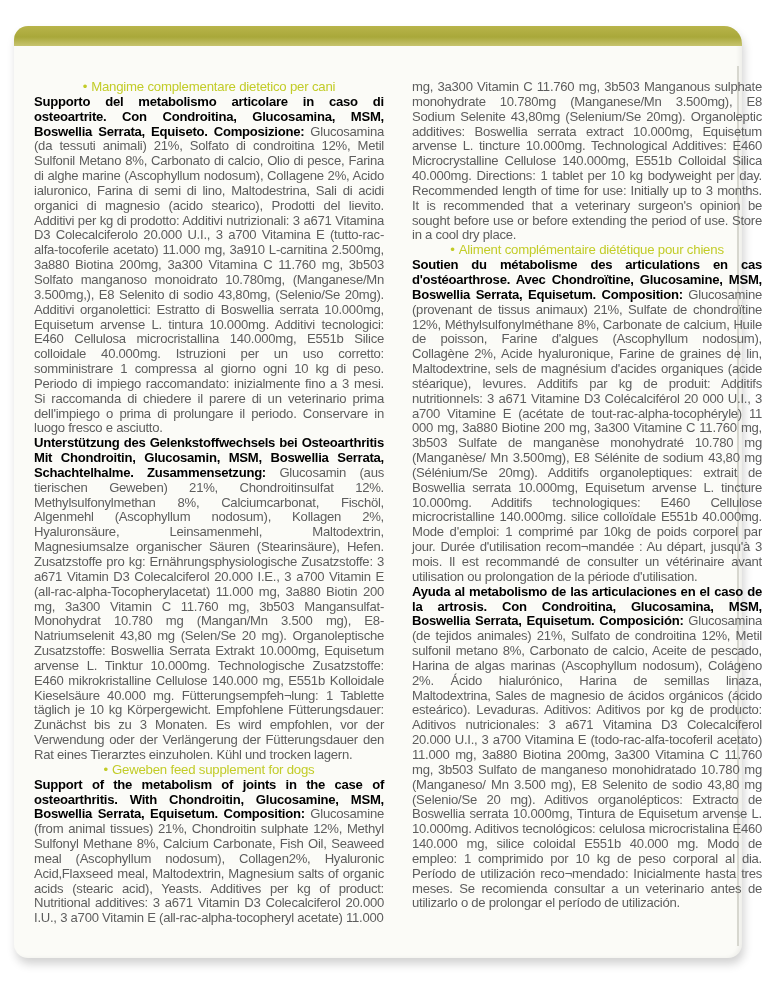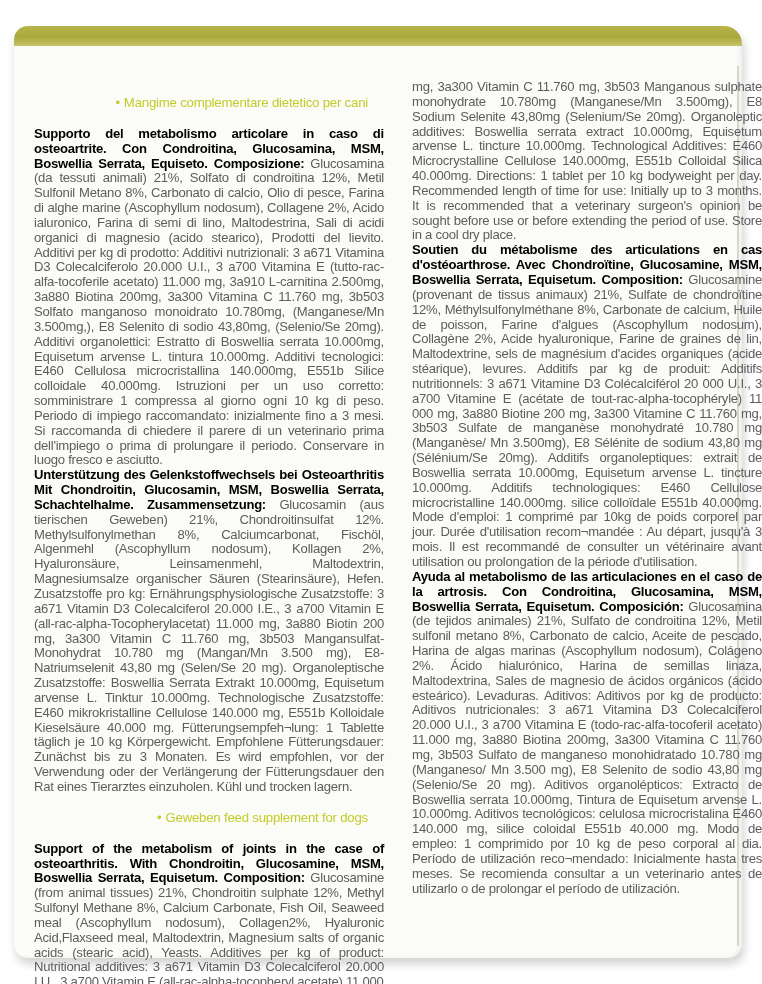--- a/index.html
+++ b/index.html
@@ -5,21 +5,21 @@
   html, body { margin:0; padding:0; }
   body { width:762px; height:984px; background:#ffffff; position:relative; overflow:hidden; font-family:"Liberation Sans", sans-serif; }
   .box { position:absolute; left:14px; top:26px; width:728px; height:932px; background:#fbfbf7; border-radius:14px 18px 14px 14px;
          box-shadow: 2px 6px 10px rgba(0,0,0,0.18), inset -3px 0 4px rgba(0,0,0,0.05); }
   .band { position:absolute; left:0; top:0; width:100%; height:20px; border-radius:14px 18px 0 0;
           background:linear-gradient(180deg,#b8b44a 0%, #a9a83a 55%, #c7c46f 100%); }
   .edge { position:absolute; right:3px; top:40px; width:2px; height:880px; background:#d7d7cf; }
   .col { position:absolute; top:54px; width:350px; font-size:13.1px; line-height:14.85px; color:#5d5d5d; text-align:justify; letter-spacing:-0.25px; }
   .col.left { left:20px; }
   .col.right { left:398px; }
-  .heading { color:#c2cc28; font-size:13.2px; margin:16px; text-align:right; letter-spacing:-0.2px; }
+  .heading { color:#c2cc28; font-size:13.2px; margin:0; text-align:center; letter-spacing:-0.2px; }
   .heading .bullet { margin-right:4px; }
   .bold { color:#000000; font-weight:bold; }
   p { margin:0; }
 </style>
 </head>
 <body>
 
 <div class="box">
   <div class="band"></div>
   <div class="edge"></div>
@@ -30,17 +30,18 @@
 
     <p><span class="bold">Unterstützung des Gelenkstoffwechsels bei Osteoarthritis Mit Chondroitin, Glucosamin, MSM, Boswellia Serrata, Schachtelhalme. Zusammensetzung:</span><span> Glucosamin (aus tierischen Geweben) 21%, Chondroitinsulfat 12%. Methylsulfonylmethan 8%, Calciumcarbonat, Fischöl, Algenmehl (Ascophyllum nodosum), Kollagen 2%, Hyaluronsäure, Leinsamenmehl, Maltodextrin, Magnesiumsalze organischer Säuren (Stearinsäure), Hefen. Zusatzstoffe pro kg: Ernährungsphysiologische Zusatzstoffe: 3 a671 Vitamin D3 Colecalciferol 20.000 I.E., 3 a700 Vitamin E (all-rac-alpha-Tocopherylacetat) 11.000 mg, 3a880 Biotin 200 mg, 3a300 Vitamin C 11.760 mg, 3b503 Mangansulfat- Monohydrat 10.780 mg (Mangan/Mn 3.500 mg), E8-Natriumselenit 43,80 mg (Selen/Se 20 mg). Organoleptische Zusatzstoffe: Boswellia Serrata Extrakt 10.000mg, Equisetum arvense L. Tinktur 10.000mg. Technologische Zusatzstoffe: E460 mikrokristalline Cellulose 140.000 mg, E551b Kolloidale Kieselsäure 40.000 mg. Fütterungsempfeh¬lung: 1 Tablette täglich je 10 kg Körpergewicht. Empfohlene Fütterungsdauer: Zunächst bis zu 3 Monaten. Es wird empfohlen, vor der Verwendung oder der Verlängerung der Fütterungsdauer den Rat eines Tierarztes einzuholen. Kühl und trocken lagern.</span></p>
 
     <p class="heading"><span class="bullet">•</span><span>Geweben feed supplement for dogs</span></p>
     <p><span class="bold">Support of the metabolism of joints in the case of osteoarthritis. With Chondroitin, Glucosamine, MSM, Boswellia Serrata, Equisetum. Composition:</span><span> Glucosamine (from animal tissues) 21%, Chondroitin sulphate 12%, Methyl Sulfonyl Methane 8%, Calcium Carbonate, Fish Oil, Seaweed meal (Ascophyllum nodosum), Collagen2%, Hyaluronic Acid,Flaxseed meal, Maltodextrin, Magnesium salts of organic acids (stearic acid), Yeasts. Additives per kg of product: Nutritional additives: 3 a671 Vitamin D3 Colecalciferol 20.000 I.U., 3 a700 Vitamin E (all-rac-alpha-tocopheryl acetate) 11.000</span></p>
   </div>
 
   <div class="col right">
     <p><span>mg, 3a300 Vitamin C 11.760 mg, 3b503 Manganous sulphate monohydrate 10.780mg (Manganese/Mn 3.500mg), E8 Sodium Selenite 43,80mg (Selenium/Se 20mg). Organoleptic additives: Boswellia serrata extract 10.000mg, Equisetum arvense L. tincture 10.000mg. Technological Additives: E460 Microcrystalline Cellulose 140.000mg, E551b Colloidal Silica 40.000mg. Directions: 1 tablet per 10 kg bodyweight per day. Recommended length of time for use: Initially up to 3 months. It is recommended that a veterinary surgeon's opinion be sought before use or before extending the period of use. Store in a cool dry place.</span></p>
 
+    <p class="heading"><span class="bullet">•</span><span>Aliment complémentaire diététique pour chiens</span></p>
     <p><span class="bold">Soutien du métabolisme des articulations en cas d'ostéoarthrose. Avec Chondroïtine, Glucosamine, MSM, Boswellia Serrata, Equisetum. Composition:</span><span> Glucosamine (provenant de tissus animaux) 21%, Sulfate de chondroïtine 12%, Méthylsulfonylméthane 8%, Carbonate de calcium, Huile de poisson, Farine d'algues (Ascophyllum nodosum), Collagène 2%, Acide hyaluronique, Farine de graines de lin, Maltodextrine, sels de magnésium d'acides organiques (acide stéarique), levures. Additifs par kg de produit: Additifs nutritionnels: 3 a671 Vitamine D3 Colécalciférol 20 000 U.I., 3 a700 Vitamine E (acétate de tout-rac-alpha-tocophéryle) 11 000 mg, 3a880 Biotine 200 mg, 3a300 Vitamine C 11.760 mg, 3b503 Sulfate de manganèse monohydraté 10.780 mg (Manganèse/ Mn 3.500mg), E8 Sélénite de sodium 43,80 mg (Sélénium/Se 20mg). Additifs organoleptiques: extrait de Boswellia serrata 10.000mg, Equisetum arvense L. tincture 10.000mg. Additifs technologiques: E460 Cellulose microcristalline 140.000mg. silice colloïdale E551b 40.000mg. Mode d'emploi: 1 comprimé par 10kg de poids corporel par jour. Durée d'utilisation recom¬mandée : Au départ, jusqu'à 3 mois. Il est recommandé de consulter un vétérinaire avant utilisation ou prolongation de la période d'utilisation.</span></p>
 
     <p><span class="bold">Ayuda al metabolismo de las articulaciones en el caso de la artrosis. Con Condroitina, Glucosamina, MSM, Boswellia Serrata, Equisetum. Composición:</span><span> Glucosamina (de tejidos animales) 21%, Sulfato de condroitina 12%, Metil sulfonil metano 8%, Carbonato de calcio, Aceite de pescado, Harina de algas marinas (Ascophyllum nodosum), Colágeno 2%. Ácido hialurónico, Harina de semillas linaza, Maltodextrina, Sales de magnesio de ácidos orgánicos (ácido esteárico). Levaduras. Aditivos: Aditivos por kg de producto: Aditivos nutricionales: 3 a671 Vitamina D3 Colecalciferol 20.000 U.I., 3 a700 Vitamina E (todo-rac-alfa-tocoferil acetato) 11.000 mg, 3a880 Biotina 200mg, 3a300 Vitamina C 11.760 mg, 3b503 Sulfato de manganeso monohidratado 10.780 mg (Manganeso/ Mn 3.500 mg), E8 Selenito de sodio 43,80 mg (Selenio/Se 20 mg). Aditivos organolépticos: Extracto de Boswellia serrata 10.000mg, Tintura de Equisetum arvense L. 10.000mg. Aditivos tecnológicos: celulosa microcristalina E460 140.000 mg, silice coloidal E551b 40.000 mg. Modo de empleo: 1 comprimido por 10 kg de peso corporal al dia. Período de utilización reco¬mendado: Inicialmente hasta tres meses. Se recomienda consultar a un veterinario antes de utilizarlo o de prolongar el período de utilización.</span></p>
   </div>
 </div>
 
 </body></html>

